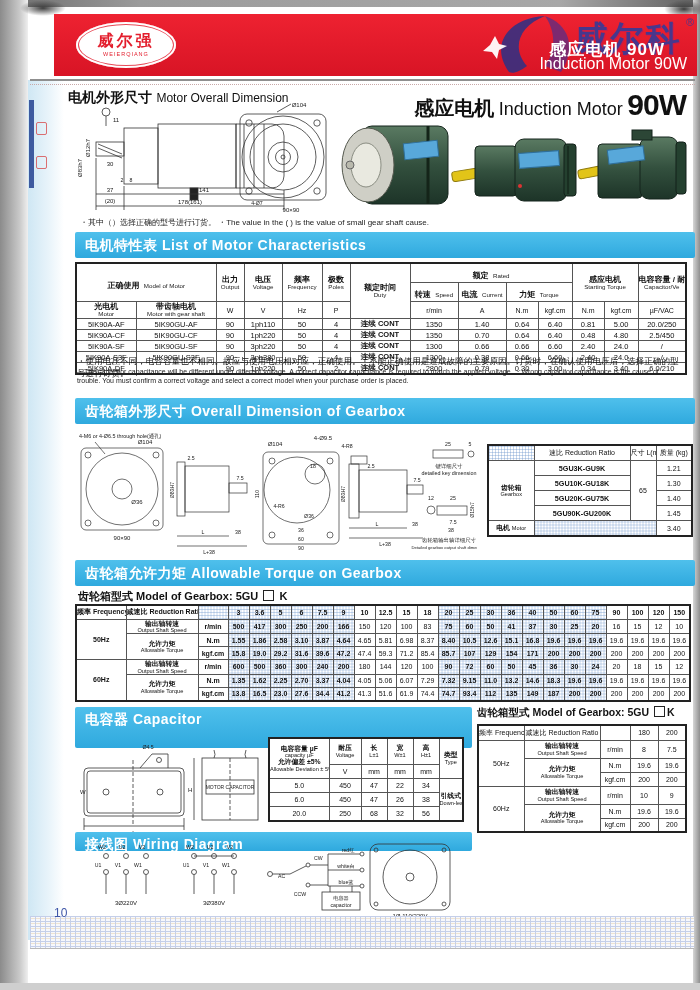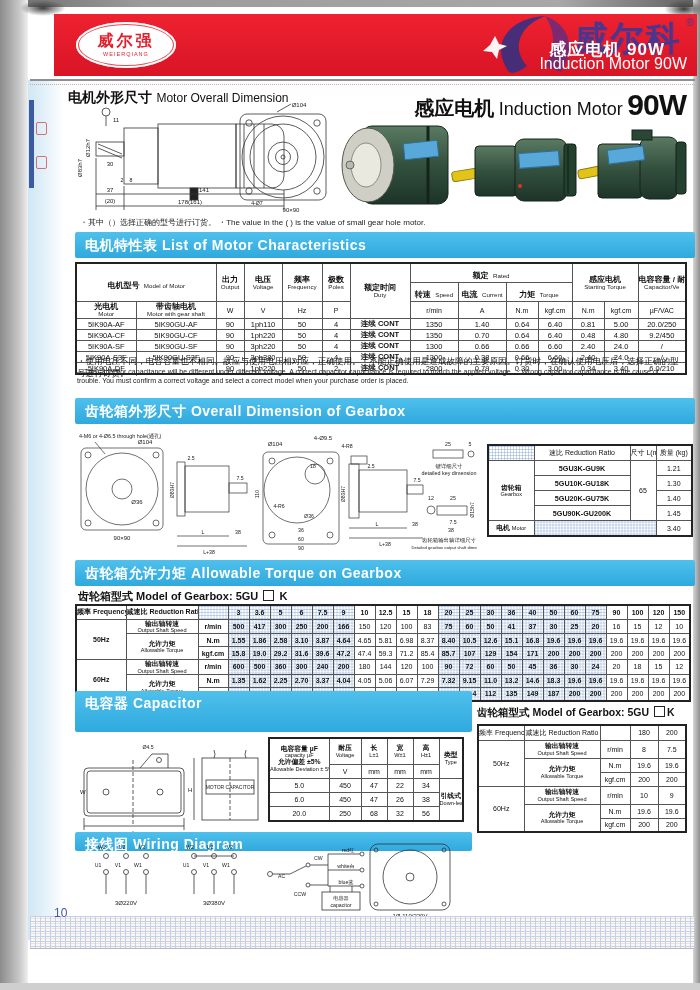--- a/index.html
+++ b/index.html
@@ -202,21 +202,21 @@
     <rect x="266" y="32" width="44" height="54" rx="4" fill="url(#grn)" stroke="#15251c"></rect>
     <rect x="308" y="25" width="38" height="62" rx="9" fill="url(#grn)" stroke="#15251c"></rect>
     <rect x="344" y="30" width="10" height="52" rx="3" fill="#24402f" stroke="#12211a"></rect>
     <rect x="276" y="36" width="36" height="14" fill="#58a8da" stroke="#2f6f9a" transform="rotate(-7 294 43)"></rect>
     <rect x="300" y="18" width="20" height="10" fill="#2c4636" stroke="#15251c"></rect>
   </g>
 </svg>
 
 <div class="abs note" style="left:80px;top:217px">
   <span>・其中（）选择正确的型号进行订货。</span>
-  <span>・The value in the ( ) is the value of small gear hole motor.</span>
+  <span>・The value in the ( ) is the value of small gear shaft cause.</span>
 </div>
 
 <div class="abs sec" style="left:75px;top:232px;width:610px;height:26px">电机特性表 List of Motor Characteristics</div>
 
 <table class="tbl char abs" style="left:75px;top:262px;width:610px">
   <colgroup>
     <col style="width:60px">
       <col style="width:80px">
       <col style="width:28px">
       <col style="width:38px">
@@ -226,21 +226,21 @@
       <col style="width:48px">
     <col style="width:48px">
       <col style="width:32px">
       <col style="width:34px">
       <col style="width:32px">
     <col style="width:34px">
       <col style="width:48px">
   </colgroup>
   <tbody>
       <tr style="height:14px">
-    <th colspan="2" rowspan="2"><span class="hcn">电机型号</span> <span class="hen">Model of Motor</span></th>
+    <th colspan="2" rowspan="2"><span class="hcn">正确使用</span> <span class="hen">Model of Motor</span></th>
     <th rowspan="2">
           <div class="hcn">出力</div>
           <div class="hen">Output</div>
         </th>
     <th rowspan="2">
           <div class="hcn">电压</div>
           <div class="hen">Voltage</div>
         </th>
     <th rowspan="2">
           <div class="hcn">频率</div>
@@ -313,21 +313,21 @@
         <td>1ph220</td>
         <td>50</td>
         <td>4</td>
         <td class="bd">连续 CONT</td>
         <td>1350</td>
         <td>0.70</td>
         <td>0.64</td>
         <td>6.40</td>
         <td>0.48</td>
         <td>4.80</td>
-        <td>9.2/450</td>
+        <td>2.5/450</td>
       </tr>
   <tr>
         <td>5IK90A-SF</td>
         <td>5IK90GU-SF</td>
         <td>90</td>
         <td>3ph220</td>
         <td>50</td>
         <td>4</td>
         <td class="bd">连续 CONT</td>
         <td>1300</td>
@@ -700,21 +700,21 @@
         <td class="hx">200</td>
         <td class="hx">200</td>
         <td>200</td>
         <td>200</td>
         <td>200</td>
         <td>200</td>
       </tr>
 </tbody>
   </table>
 
-<div class="abs sec" style="left:75px;top:691px;width:387px;height:41px;line-height:25px">电容器 Capacitor</div>
+<div class="abs sec" style="left:75px;top:707px;width:387px;height:41px;line-height:25px">电容器 Capacitor</div>
 
 <svg class="abs" style="left:78px;top:738px" width="188" height="100" viewBox="0 0 188 100">
   <g stroke="#333" stroke-width="0.8" fill="none">
     <rect x="6" y="30" width="100" height="48" rx="4"></rect>
     <rect x="9" y="33" width="94" height="42" rx="3"></rect>
     <circle cx="28" cy="54" r="3"></circle>
       <circle cx="82" cy="54" r="3"></circle>
     <line x1="55" y1="22" x2="55" y2="86" stroke-dasharray="4 2"></line>
     <polyline points="62,30 74,16 90,16 90,30"></polyline>
       <circle cx="81" cy="22" r="2.5"></circle>

